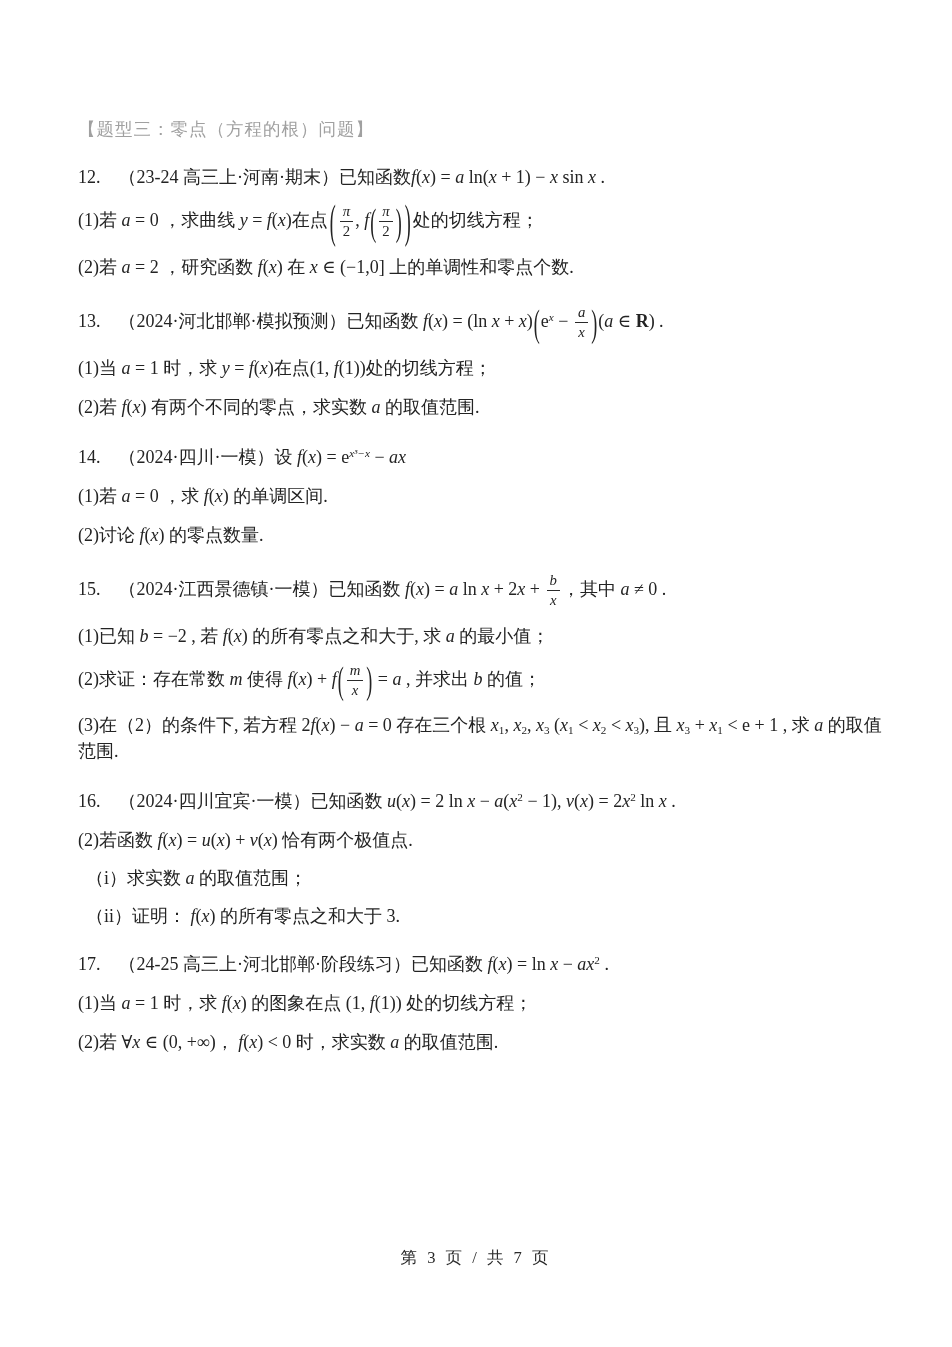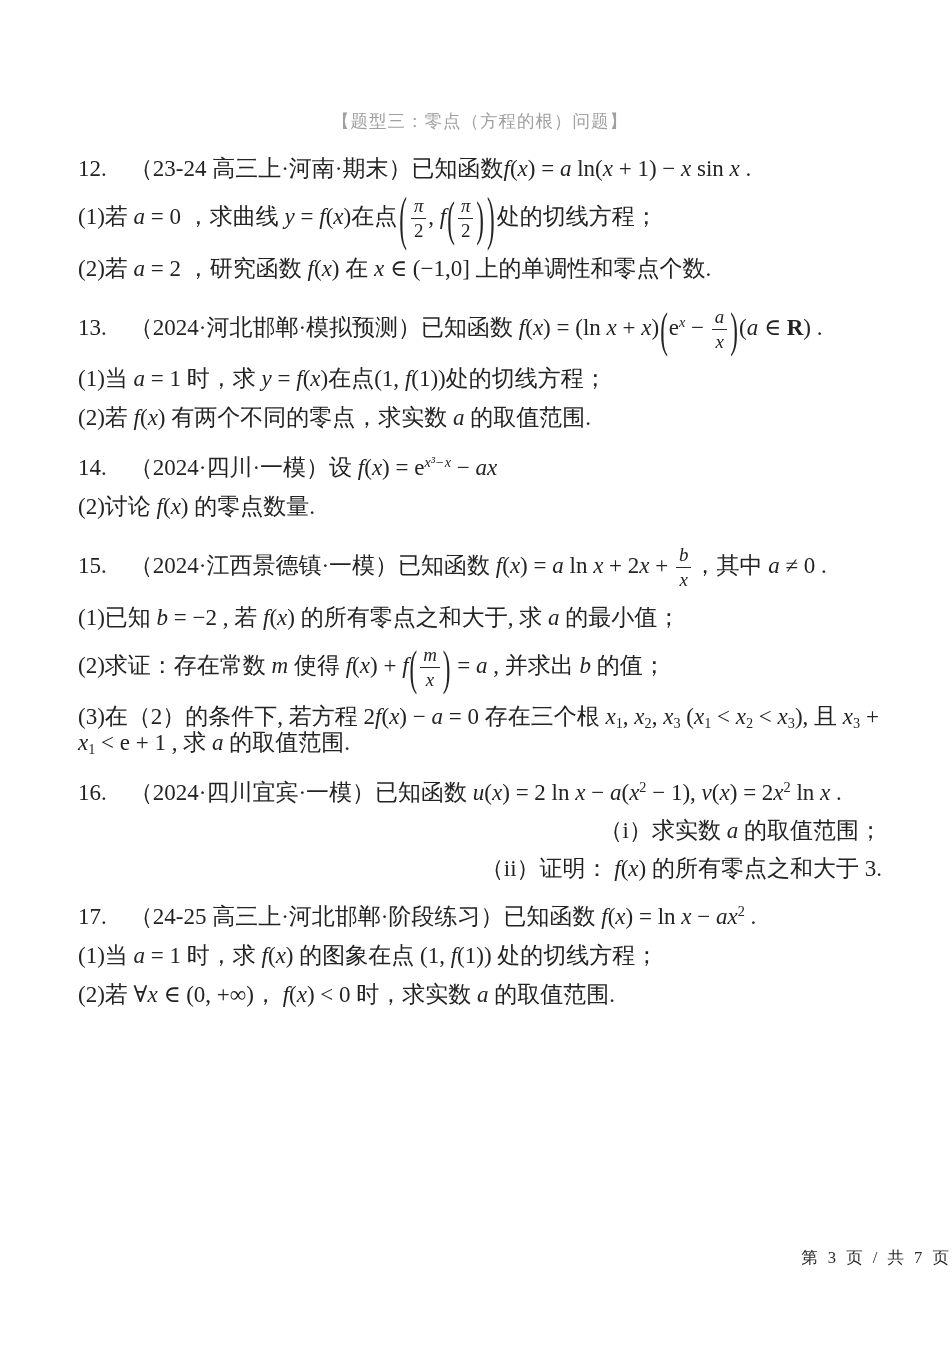--- a/index.html
+++ b/index.html
@@ -10,35 +10,35 @@
     overflow:hidden;
   }
   .page{
     box-sizing:border-box;
     width:952px;min-height:1347px;
     padding:104px 70px 30px 78px;
     position:relative;
     background:#fff;
   }
   p.line{
-    font-size:23px;
+    font-size:18px;
     line-height:26px;
     margin:0;
     margin-top:13px;
   }
   p.section{
     margin-top:44px;
     color:var(--hdr,#a0a0a0);
     letter-spacing:1px;
     font-size:17.5px;
   }
-  p.section.first{margin-top:4px;text-align:center;}
+  p.section.first{margin-top:12px;}
   p.stem{margin-top:24px;}
   p.stem.afterhdr{margin-top:22px;}
-  p.subpart{margin-top:12px;padding-left:8px;text-align:right;}
+  p.subpart{margin-top:12px;padding-left:8px;}
   .rm{font-style:normal;}
   .it{font-style:italic;font-family:"Liberation Serif","DejaVu Serif",serif;}
   .bd{font-weight:bold;}
   sup,sub{font-size:0.62em;line-height:0;}
   sup{vertical-align:0.55em;}
   sub{vertical-align:-0.25em;}
   .fr{
     display:inline-block;
     vertical-align:middle;
     text-align:center;
@@ -55,45 +55,47 @@
     transform-origin:50% 50%;
     padding:0 1px;
     font-weight:400;
   }
   .bp2{transform:scaleY(2.15);}
   .bp3{transform:scaleY(2.55);padding:0 2px;}
   .footer{
     position:absolute;
     left:0;right:0;
     bottom:78px;
-    text-align:right;
+    text-align:center;
     font-size:16.5px;
     letter-spacing:3px;
     color:#2a2a2a;
   }
 </style>
 </head>
 <body style="background: rgb(255, 255, 255);">
 
 <div class="page">
   <div id="doc-body">
       <p class="line section first"><span class="rm">【题型三：零点（方程的根）问题】</span></p>
       <p class="line stem afterhdr"><span class="rm">12. （23-24 高三上·河南·期末）已知函数</span><span class="it">f</span><span class="rm">(</span><span class="it">x</span><span class="rm">) = </span><span class="it">a</span><span class="rm"> ln(</span><span class="it">x</span><span class="rm"> + 1) − </span><span class="it">x</span><span class="rm"> sin </span><span class="it">x</span><span class="rm"> .</span></p>
       <p class="line part"><span class="rm">(1)若 </span><span class="it">a</span><span class="rm"> = 0 ，求曲线 </span><span class="it">y</span><span class="rm"> = </span><span class="it">f</span><span class="rm">(</span><span class="it">x</span><span class="rm">)在点</span><span class="bp bp3">(</span><span class="fr"><span class="n it">π</span><span class="d">2</span></span><span class="rm">, </span><span class="it">f</span><span class="bp bp2">(</span><span class="fr"><span class="n it">π</span><span class="d">2</span></span><span class="bp bp2">)</span><span class="bp bp3">)</span><span class="rm">处的切线方程；</span></p>
       <p class="line part"><span class="rm">(2)若 </span><span class="it">a</span><span class="rm"> = 2 ，研究函数 </span><span class="it">f</span><span class="rm">(</span><span class="it">x</span><span class="rm">) 在 </span><span class="it">x</span><span class="rm"> ∈ (−1,0] 上的单调性和零点个数.</span></p>
       <p class="line stem"><span class="rm">13. （2024·河北邯郸·模拟预测）已知函数 </span><span class="it">f</span><span class="rm">(</span><span class="it">x</span><span class="rm">) = (ln </span><span class="it">x</span><span class="rm"> + </span><span class="it">x</span><span class="rm">)</span><span class="bp bp2">(</span><span class="rm">e</span><sup class="it">x</sup><span class="rm"> − </span><span class="fr"><span class="n it">a</span><span class="d it">x</span></span><span class="bp bp2">)</span><span class="rm">(</span><span class="it">a</span><span class="rm"> ∈ </span><span class="bd">R</span><span class="rm">) .</span></p>
       <p class="line part"><span class="rm">(1)当 </span><span class="it">a</span><span class="rm"> = 1 时，求 </span><span class="it">y</span><span class="rm"> = </span><span class="it">f</span><span class="rm">(</span><span class="it">x</span><span class="rm">)在点(1, </span><span class="it">f</span><span class="rm">(1))处的切线方程；</span></p>
       <p class="line part"><span class="rm">(2)若 </span><span class="it">f</span><span class="rm">(</span><span class="it">x</span><span class="rm">) 有两个不同的零点，求实数 </span><span class="it">a</span><span class="rm"> 的取值范围.</span></p>
       <p class="line stem"><span class="rm">14. （2024·四川·一模）设 </span><span class="it">f</span><span class="rm">(</span><span class="it">x</span><span class="rm">) = e</span><sup class="it">x³−x</sup><span class="rm"> − </span><span class="it">ax</span></p>
+      <p class="line part"><span class="rm">(1)若 </span><span class="it">a</span><span class="rm"> = 0 ，求 </span><span class="it">f</span><span class="rm">(</span><span class="it">x</span><span class="rm">) 的单调区间.</span></p>
       <p class="line part"><span class="rm">(2)讨论 </span><span class="it">f</span><span class="rm">(</span><span class="it">x</span><span class="rm">) 的零点数量.</span></p>
       <p class="line stem"><span class="rm">15. （2024·江西景德镇·一模）已知函数 </span><span class="it">f</span><span class="rm">(</span><span class="it">x</span><span class="rm">) = </span><span class="it">a</span><span class="rm"> ln </span><span class="it">x</span><span class="rm"> + 2</span><span class="it">x</span><span class="rm"> + </span><span class="fr"><span class="n it">b</span><span class="d it">x</span></span><span class="rm">，其中 </span><span class="it">a</span><span class="rm"> ≠ 0 .</span></p>
       <p class="line part"><span class="rm">(1)已知 </span><span class="it">b</span><span class="rm"> = −2 , 若 </span><span class="it">f</span><span class="rm">(</span><span class="it">x</span><span class="rm">) 的所有零点之和大于, 求 </span><span class="it">a</span><span class="rm"> 的最小值；</span></p>
       <p class="line part"><span class="rm">(2)求证：存在常数 </span><span class="it">m</span><span class="rm"> 使得 </span><span class="it">f</span><span class="rm">(</span><span class="it">x</span><span class="rm">) + </span><span class="it">f</span><span class="bp bp2">(</span><span class="fr"><span class="n it">m</span><span class="d it">x</span></span><span class="bp bp2">)</span><span class="rm"> = </span><span class="it">a</span><span class="rm"> , 并求出 </span><span class="it">b</span><span class="rm"> 的值；</span></p>
       <p class="line part"><span class="rm">(3)在（2）的条件下, 若方程 2</span><span class="it">f</span><span class="rm">(</span><span class="it">x</span><span class="rm">) − </span><span class="it">a</span><span class="rm"> = 0 存在三个根 </span><span class="it">x</span><sub>1</sub><span class="rm">, </span><span class="it">x</span><sub>2</sub><span class="rm">, </span><span class="it">x</span><sub>3</sub><span class="rm"> (</span><span class="it">x</span><sub>1</sub><span class="rm"> &lt; </span><span class="it">x</span><sub>2</sub><span class="rm"> &lt; </span><span class="it">x</span><sub>3</sub><span class="rm">), 且 </span><span class="it">x</span><sub>3</sub><span class="rm"> + </span><span class="it">x</span><sub>1</sub><span class="rm"> &lt; e + 1 , 求 </span><span class="it">a</span><span class="rm"> 的取值范围.</span></p>
       <p class="line stem"><span class="rm">16. （2024·四川宜宾·一模）已知函数 </span><span class="it">u</span><span class="rm">(</span><span class="it">x</span><span class="rm">) = 2 ln </span><span class="it">x</span><span class="rm"> − </span><span class="it">a</span><span class="rm">(</span><span class="it">x</span><sup>2</sup><span class="rm"> − 1), </span><span class="it">v</span><span class="rm">(</span><span class="it">x</span><span class="rm">) = 2</span><span class="it">x</span><sup>2</sup><span class="rm"> ln </span><span class="it">x</span><span class="rm"> .</span></p>
+      <p class="line part"><span class="rm">(2)若函数 </span><span class="it">f</span><span class="rm">(</span><span class="it">x</span><span class="rm">) = </span><span class="it">u</span><span class="rm">(</span><span class="it">x</span><span class="rm">) + </span><span class="it">v</span><span class="rm">(</span><span class="it">x</span><span class="rm">) 恰有两个极值点.</span></p>
       <p class="line subpart"><span class="rm">（i）求实数 </span><span class="it">a</span><span class="rm"> 的取值范围；</span></p>
       <p class="line subpart"><span class="rm">（ii）证明： </span><span class="it">f</span><span class="rm">(</span><span class="it">x</span><span class="rm">) 的所有零点之和大于 3.</span></p>
       <p class="line stem afterhdr"><span class="rm">17. （24-25 高三上·河北邯郸·阶段练习）已知函数 </span><span class="it">f</span><span class="rm">(</span><span class="it">x</span><span class="rm">) = ln </span><span class="it">x</span><span class="rm"> − </span><span class="it">ax</span><sup>2</sup><span class="rm"> .</span></p>
       <p class="line part"><span class="rm">(1)当 </span><span class="it">a</span><span class="rm"> = 1 时，求 </span><span class="it">f</span><span class="rm">(</span><span class="it">x</span><span class="rm">) 的图象在点 (1, </span><span class="it">f</span><span class="rm">(1)) 处的切线方程；</span></p>
       <p class="line part"><span class="rm">(2)若 ∀</span><span class="it">x</span><span class="rm"> ∈ (0, +∞)， </span><span class="it">f</span><span class="rm">(</span><span class="it">x</span><span class="rm">) &lt; 0 时，求实数 </span><span class="it">a</span><span class="rm"> 的取值范围.</span></p>
     </div>
   <div class="footer">第 3 页 / 共 7 页</div>
 </div>
 
 </body></html>

